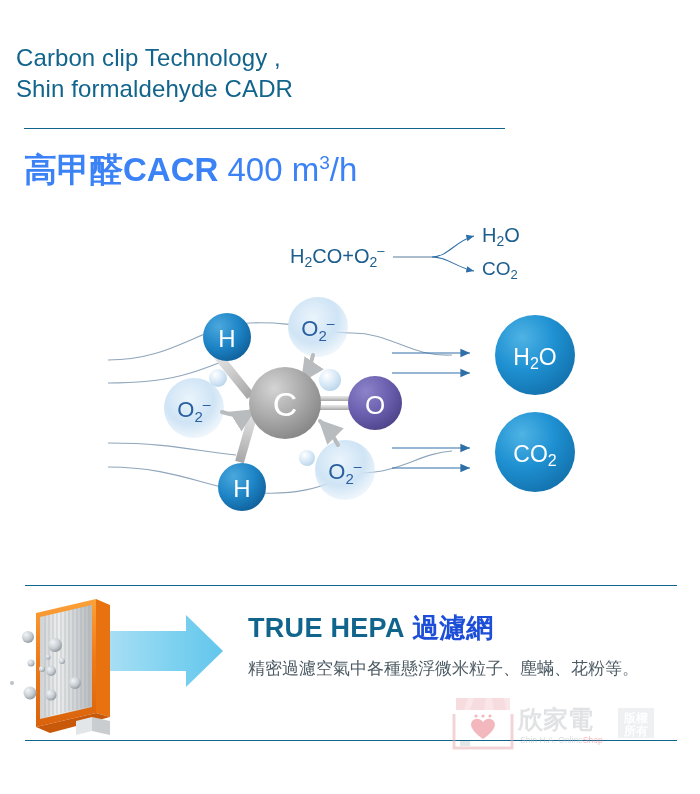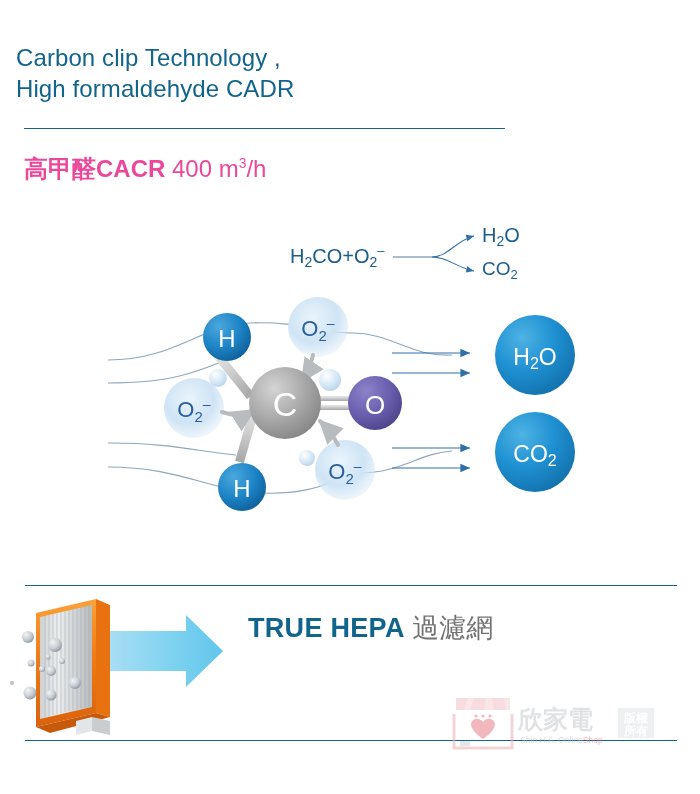--- a/index.html
+++ b/index.html
@@ -20,22 +20,22 @@
     font-weight:400;
     letter-spacing:0.1px;
     white-space:nowrap;
   }
   .rule-top {
     position:absolute; left:24px; top:128px; width:481px; height:1px;
     background:#11648c;
   }
   .subhead {
     position:absolute; left:24px; top:143px;
-    color:#ec4899;
-    font-size:24px;
+    color:#3b82f6;
+    font-size:33px;
     line-height:40px;
     white-space:nowrap;
   }
   .subhead .bold { font-weight:700; }
   .subhead .light { font-weight:400; }
   .subhead sup { font-size:0.58em; vertical-align:super; font-weight:400; }
 
   
   .diagram { position:absolute; left:0; top:205px; width:700px; height:330px; }
   .diagram svg { display:block; }
@@ -54,41 +54,41 @@
     border-radius:50%; background:#b9c3ca;
   }
 
   
   .hepa-img { position:absolute; left:18px; top:595px; width:225px; height:145px; }
   .hepa-text { position:absolute; left:248px; top:610px; width:440px; }
   .hepa-title {
     font-size:27px; line-height:36px; white-space:nowrap;
   }
   .hepa-title .en { color:#11648c; font-weight:700; letter-spacing:0.3px;margin-top:43px; }
-  .hepa-title .zh { color:#737373; font-weight:400; }
+  .hepa-title .zh { color:#1d4ed8; font-weight:700; }
   .hepa-desc {
     margin-top:9px;
     color:#4c5a63;
     font-size:17px;
     line-height:28px;
     font-weight:400;
   }
 
   
   .watermark {
     position:absolute; left:450px; top:694px; width:215px; height:58px;
     opacity:0.5; pointer-events:none;
   }
 </style>
 </head>
 <body>
 
 <div class="header">
   <div class="head-line">Carbon clip Technology ,</div>
-  <div class="head-line">High formaldehyde CADR</div>
+  <div class="head-line">Shin formaldehyde CADR</div>
 </div>
 
 <div class="rule-top"></div>
 
 <div class="subhead">
   <span class="bold">高甲醛CACR</span><span class="light"> </span><span class="light">400 m</span><sup>3</sup><span class="light">/h</span>
 </div>
 
 <div class="diagram">
 <svg width="700" height="330" viewBox="0 0 700 330" xmlns="http://www.w3.org/2000/svg">
@@ -309,20 +309,21 @@
     <circle cx="33" cy="100" r="5.5" fill="url(#gDust)"></circle>
   </g>
 </svg>
 </div>
 
 <div class="hepa-text">
   <div class="hepa-title">
     <span class="en">TRUE HEPA</span>
     <span class="zh">過濾網</span>
   </div>
+  <div class="hepa-desc">精密過濾空氣中各種懸浮微米粒子、塵蟎、花粉等。</div>
 </div>
 
 <div class="watermark">
 <svg width="215" height="58" viewBox="0 0 215 58" xmlns="http://www.w3.org/2000/svg">
   <g>
     <path d="M6,4 L60,4 L60,16 L6,16 Z" fill="#f6cfd4"></path>
     <path d="M6,4 L18,4 L14,16 L6,16 Z" fill="#efb8c0"></path>
     <path d="M24,4 L36,4 L34,16 L20,16 Z" fill="#efb8c0"></path>
     <path d="M42,4 L54,4 L56,16 L44,16 Z" fill="#efb8c0"></path>
     <path d="M4,20 L4,54 L62,54 L62,20" fill="none" stroke="#e5a9b3" stroke-width="3"></path>

